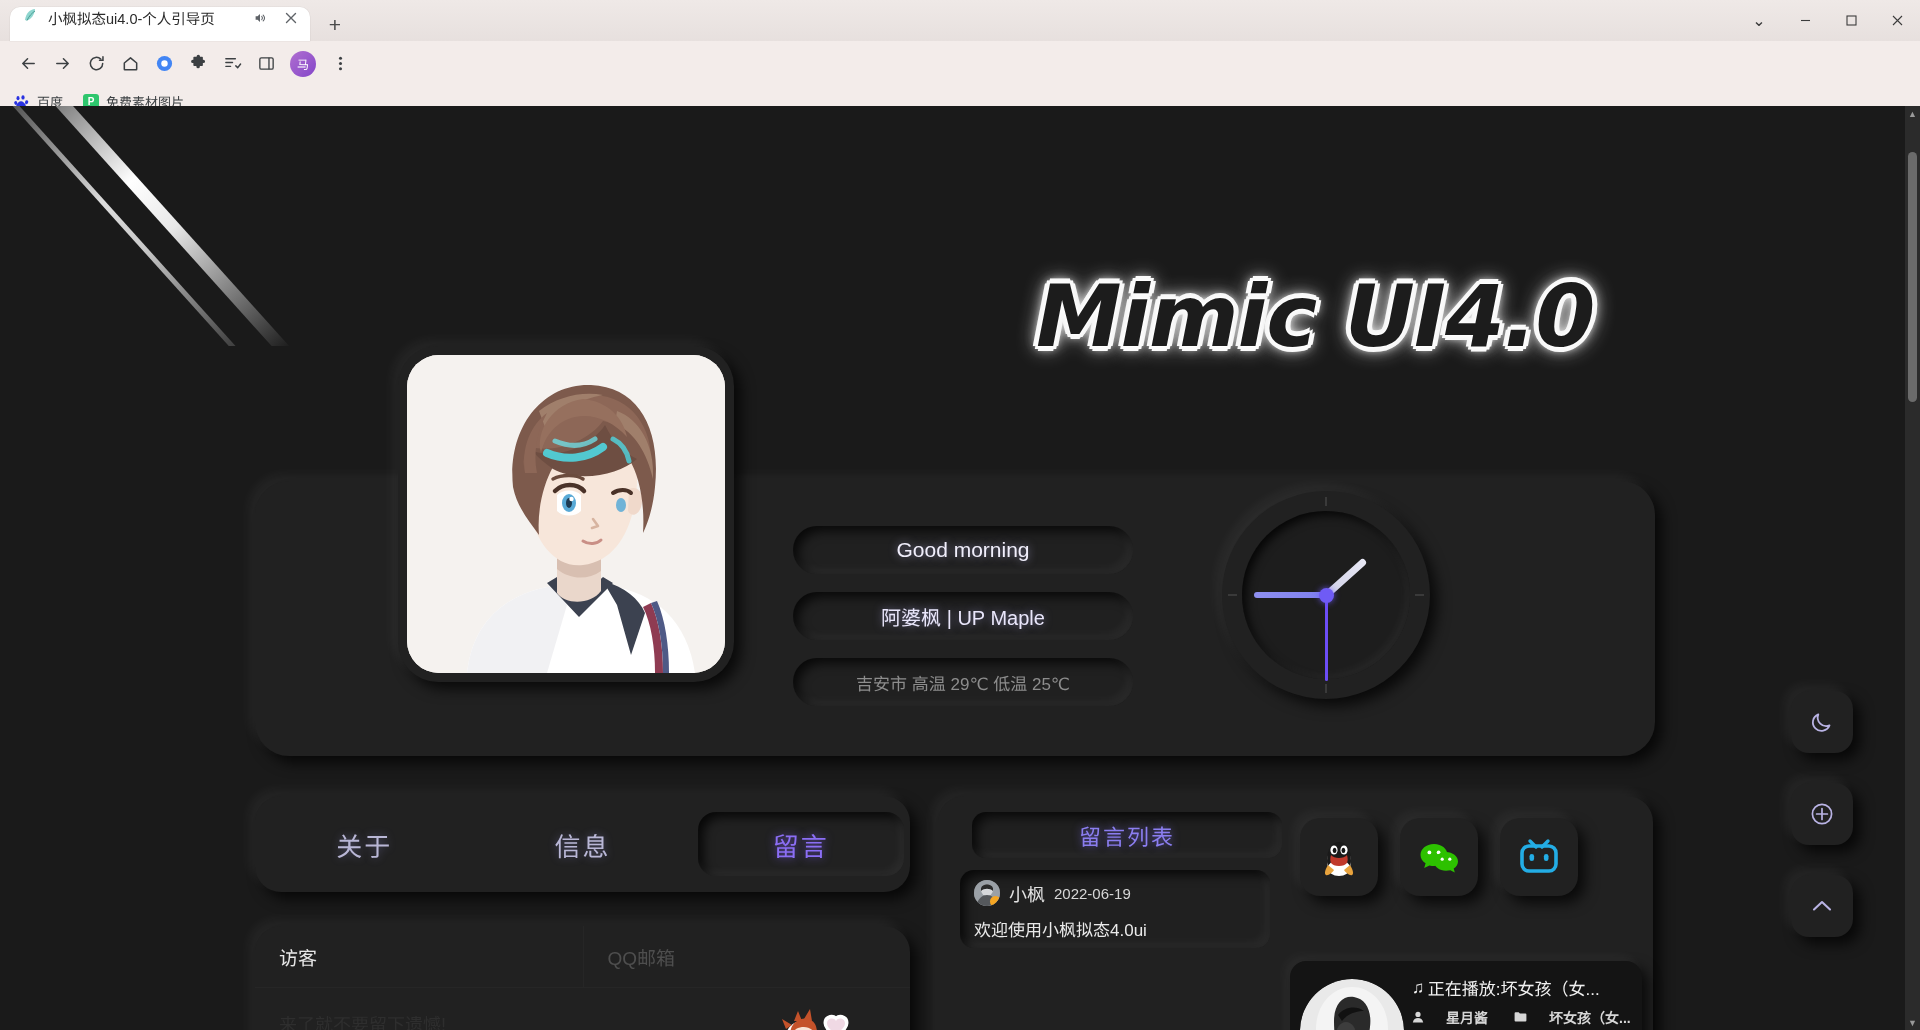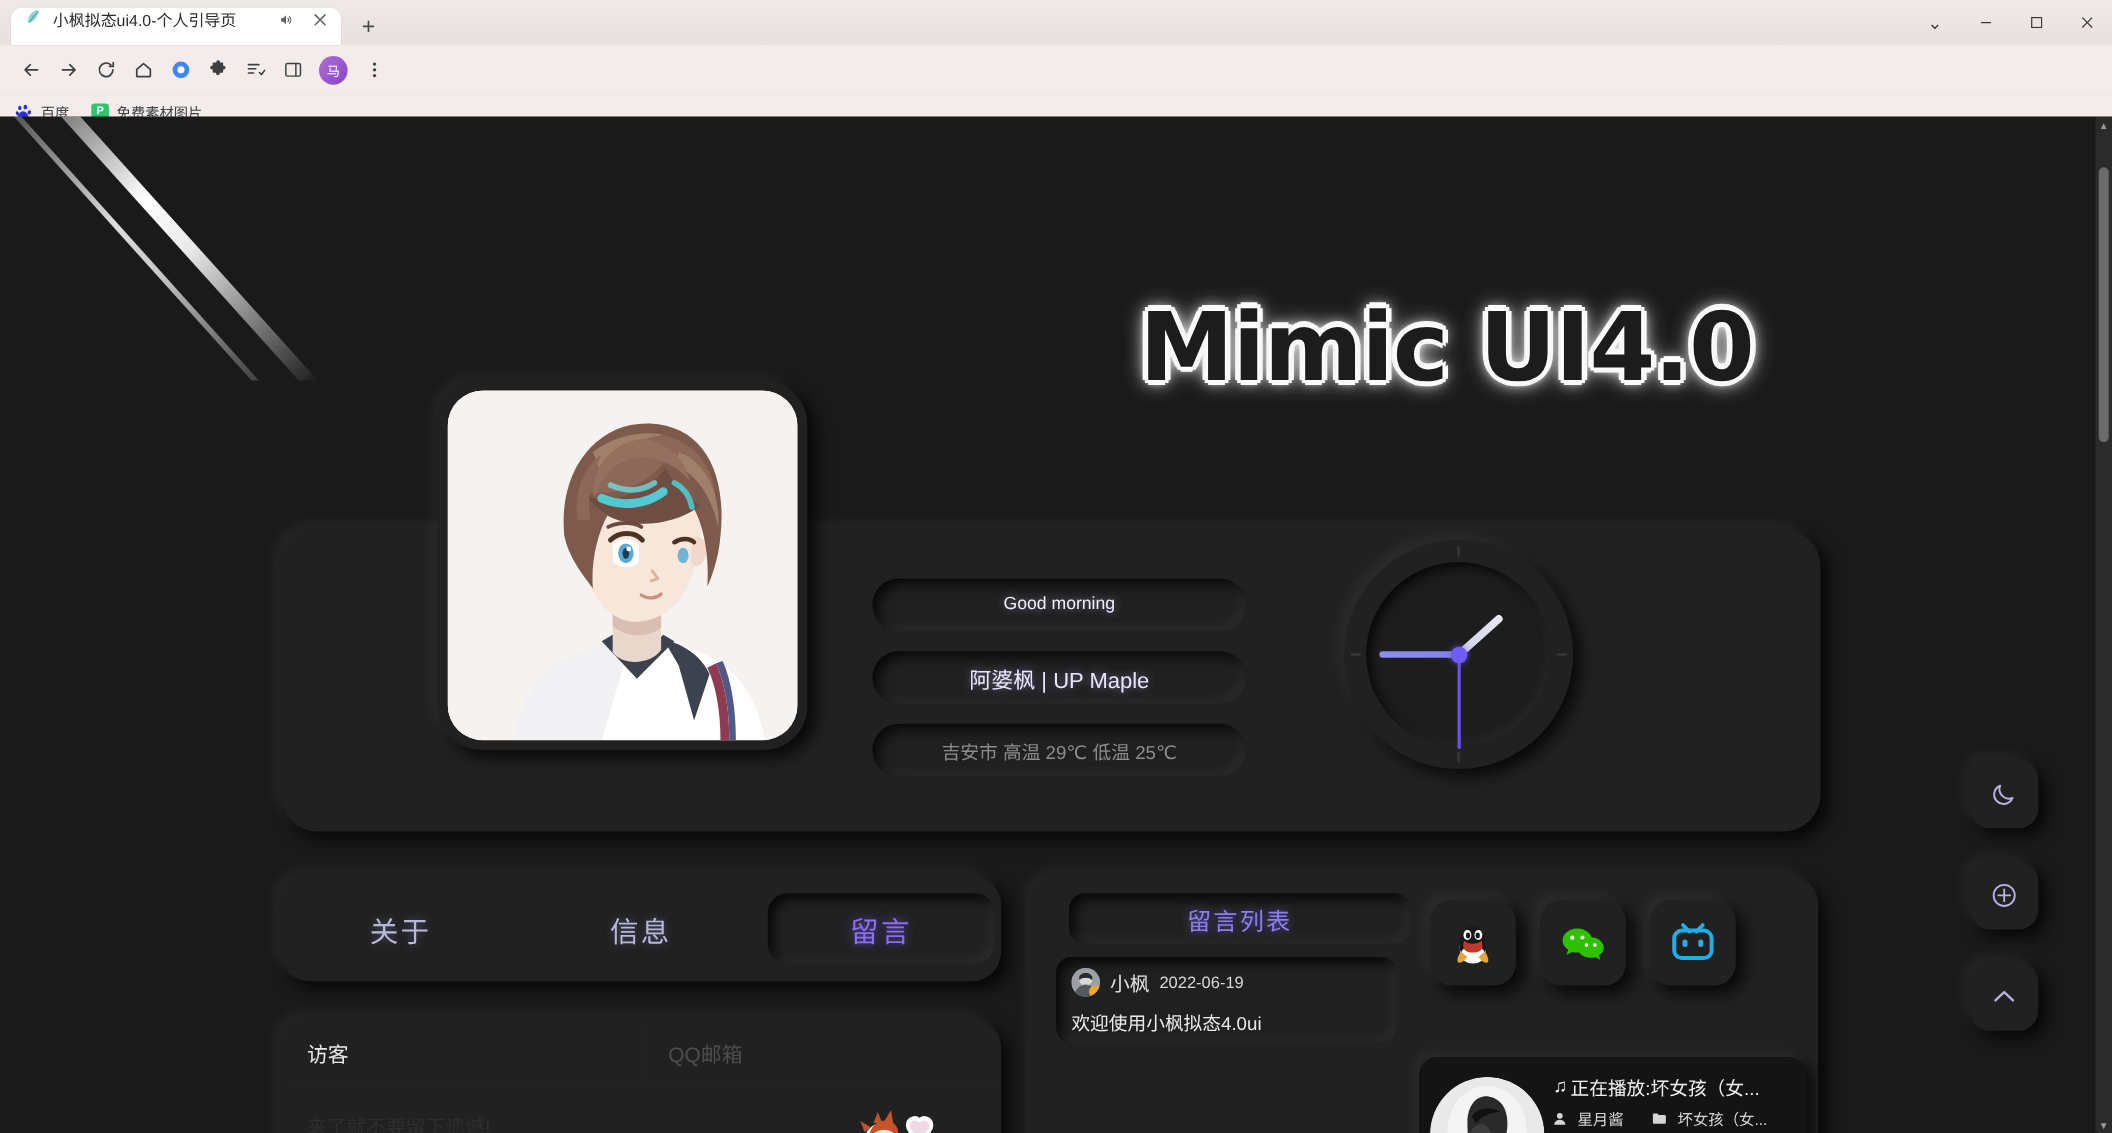--- a/index.html
+++ b/index.html
@@ -103,21 +103,21 @@
     position: absolute; display:block;
     background: linear-gradient(90deg, rgba(255,255,255,0) 0%, #ffffff 45%, #e8e8e8 60%, rgba(255,255,255,0) 100%);
     transform: rotate(48deg); transform-origin: left top;
   }
   .streak i.a { left: 130px; top: -10px; width: 420px; height: 13px; }
   .streak i.b { left: 98px;  top: 14px;  width: 420px; height: 5px; opacity:.85; }
 
   
   .logo {
     position: absolute; left: 1036px; top: 160px;
-    font-size: 86px; font-weight: 700; 
+    font-size: 86px; font-weight: 700; font-style: italic;
     font-family: "DejaVu Sans", "Liberation Sans", sans-serif;
     color: #1c1c1c; letter-spacing: -1px; white-space: nowrap;
     text-shadow:
       0 0 1px #fff, 0 0 2px #fff, 0 0 3px #fff, 0 0 5px #fff,
       0 0 8px #fff, 0 0 14px #f2f2f2, 0 0 22px #e9e9e9,
       2px 0 0 #fff, -2px 0 0 #fff, 0 2px 0 #fff, 0 -2px 0 #fff,
       3px 3px 0 #fff, -3px -3px 0 #fff, 3px -3px 0 #fff, -3px 3px 0 #fff,
       5px 0 0 #fff, -5px 0 0 #fff, 0 5px 0 #fff, 0 -5px 0 #fff;
   }
 
@@ -147,21 +147,21 @@
     background: #f4f1ee; position: relative;
   }
   .avatar-img svg { display:block; width:100%; height:100%; }
 
   .info-stack {
     position: absolute; left: 793px; top: 420px; width: 340px;
     display: flex; flex-direction: column; gap: 18px;
   }
   .info-pill {
     height: 48px; border-radius: 24px; display: flex; align-items: center;
-    justify-content: center; font-size: 16px; white-space: nowrap;
+    justify-content: center; font-size: 21px; white-space: nowrap;
   }
   .info-pill.p1 { color: #f0eefb; text-shadow: 0 0 9px rgba(200,195,255,.55); }
   .info-pill.p2 { color: #e9e6fb; text-shadow: 0 0 9px rgba(190,185,255,.5); font-size: 20px; }
   .info-pill.p3 { color: #8d8d8d; font-size: 17px; }
 
   
   .clock-outer {
     position: absolute; left: 1222px; top: 385px; width: 208px; height: 208px;
     border-radius: 50%;
   }
@@ -280,21 +280,21 @@
   }
   .player-cover svg { display:block; }
   .player-right { flex: 1 1 auto; padding: 14px 10px 0 8px; min-width:0; }
   .player-song {
     font-size: 17px; color: #f0f0f0; white-space: nowrap; overflow: hidden;
     display: flex; align-items: center; gap: 3px;
   }
   .player-meta {
     margin-top: 7px; display: flex; gap: 26px; font-size: 14px; color: #d6d6d6;
   }
-  .player-meta span { display: inline-flex; align-items: center; gap: 10px; white-space: nowrap; }
+  .player-meta span { display: inline-flex; align-items: center; gap: 22px; white-space: nowrap; font-weight: bold; }
 
   
   .fabs {
     position: absolute; right: 52px; top: 585px;
     display: flex; flex-direction: column; gap: 30px;
   }
   .fab {
     width: 62px; height: 62px; border-radius: 18px;
     display: flex; align-items: center; justify-content: center;
     color: #b9b3e4;

